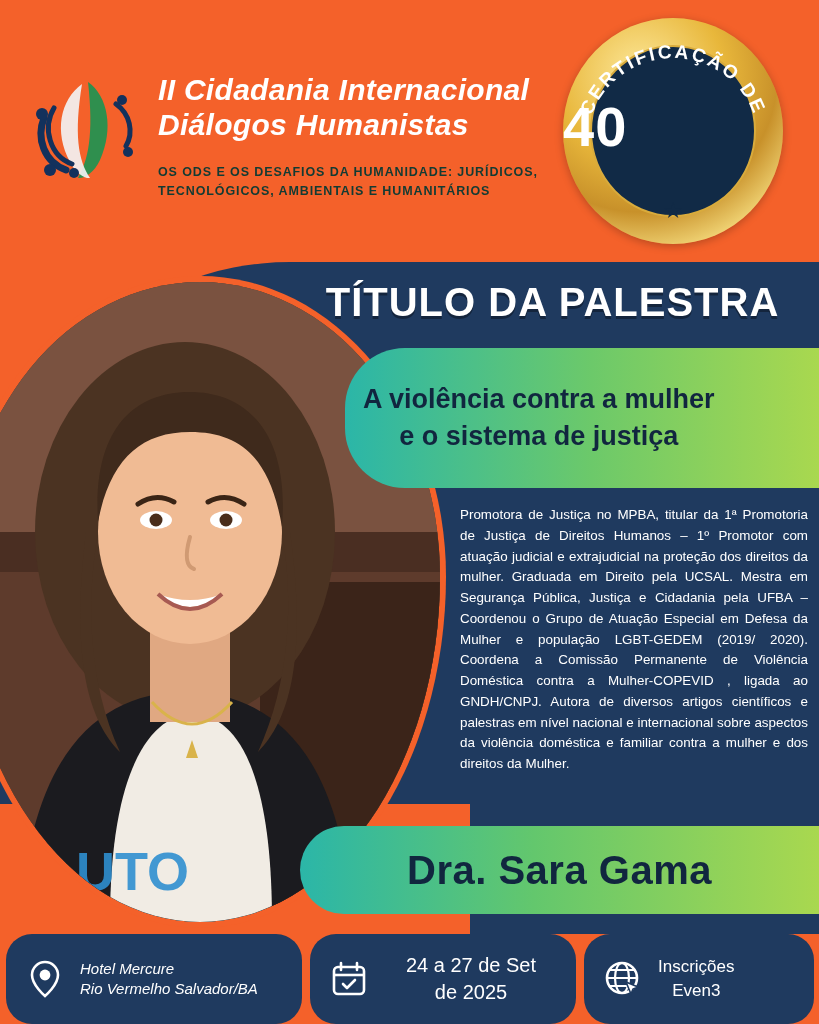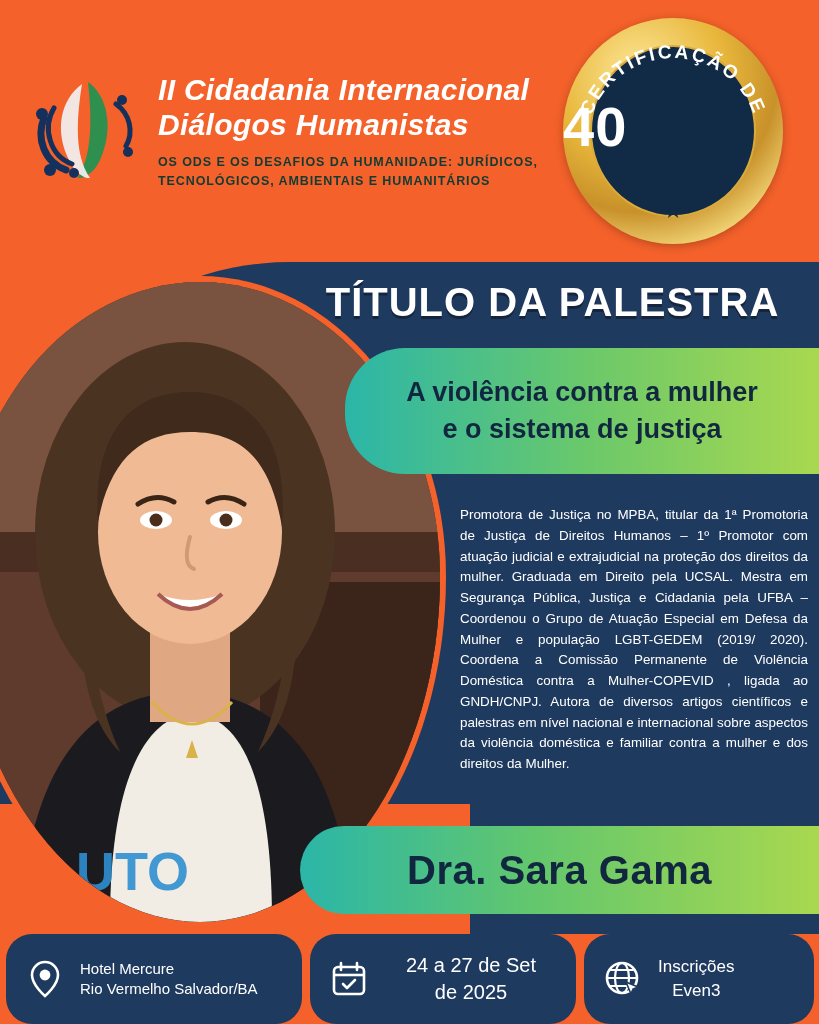--- a/index.html
+++ b/index.html
@@ -31,21 +31,21 @@
     font-size: 30px; font-weight: bold; font-style: italic;
     color: #ffffff; letter-spacing: .3px; line-height: 1.18;
     white-space: nowrap;
   }
   .logo-title2 {
     font-size: 30px; font-weight: bold; font-style: italic;
     color: #ffffff; letter-spacing: .3px; line-height: 1.18;
     white-space: nowrap;
   }
   .logo-sub {
-    margin-top: 10px;
+    margin-top: 20px;
     font-size: 12.5px; font-weight: bold; color: #123b33;
     letter-spacing: .9px; line-height: 1.5;
   }
 
   
   .seal {
     position: absolute; right: 36px; top: 18px;
     width: 220px; height: 226px;
   }
   .seal-outer {
@@ -112,25 +112,25 @@
   .title-palestra {
     position: absolute; left: 300px; top: 280px; width: 505px;
     text-align: center;
     color: #ffffff; font-size: 40px; font-weight: bold;
     letter-spacing: 1px;
     text-shadow: 0 3px 0 rgba(0,0,0,.35);
   }
 
   .talk-banner {
     position: absolute; left: 345px; top: 348px;
-    width: 474px; height: 126px;
+    width: 474px; height: 140px;
     background: linear-gradient(90deg, #2bb6a8 0%, #6cc96a 52%, #a9d84f 100%);
     border-top-left-radius: 60px;
     border-bottom-left-radius: 60px;
-    display: flex; align-items: center; justify-content: center;
+    display: flex; align-items: center; justify-content: flex-start;
   }
   .talk-text {
     color: #11263f; font-size: 27px; font-weight: bold;
     line-height: 1.38; text-align: center; padding: 0 18px;
   }
 
   
   .bio {
     position: absolute; left: 460px; top: 505px; width: 348px;
     color: #ffffff; font-size: 13.4px; line-height: 1.55;
@@ -152,21 +152,21 @@
 
   
   .footer { position: absolute; left: 0; top: 934px; width: 819px; height: 90px; }
   .pill {
     position: absolute; top: 0; height: 90px;
     background: #1f3a5f; border-radius: 26px;
     display: flex; align-items: center; gap: 14px;
     padding: 0 18px;
     color: #ffffff;
   }
-  .pill-1 { left: 6px; width: 296px; }
+  .pill-1 { left: 6px; width: 296px; font-style: italic; }
   .pill-2 { left: 310px; width: 266px; }
   .pill-3 { left: 584px; width: 230px; text-align: center; }
   .pill-icon { flex: 0 0 auto; width: 42px; height: 42px; }
   .pill-txt { font-size: 15px; line-height: 1.35; }
   .pill-txt.big { font-size: 20px; text-align: center; width: 100%; }
   .pill-txt.mid { font-size: 17px; line-height: 1.4; }
 </style>
 </head>
 <body>
 

